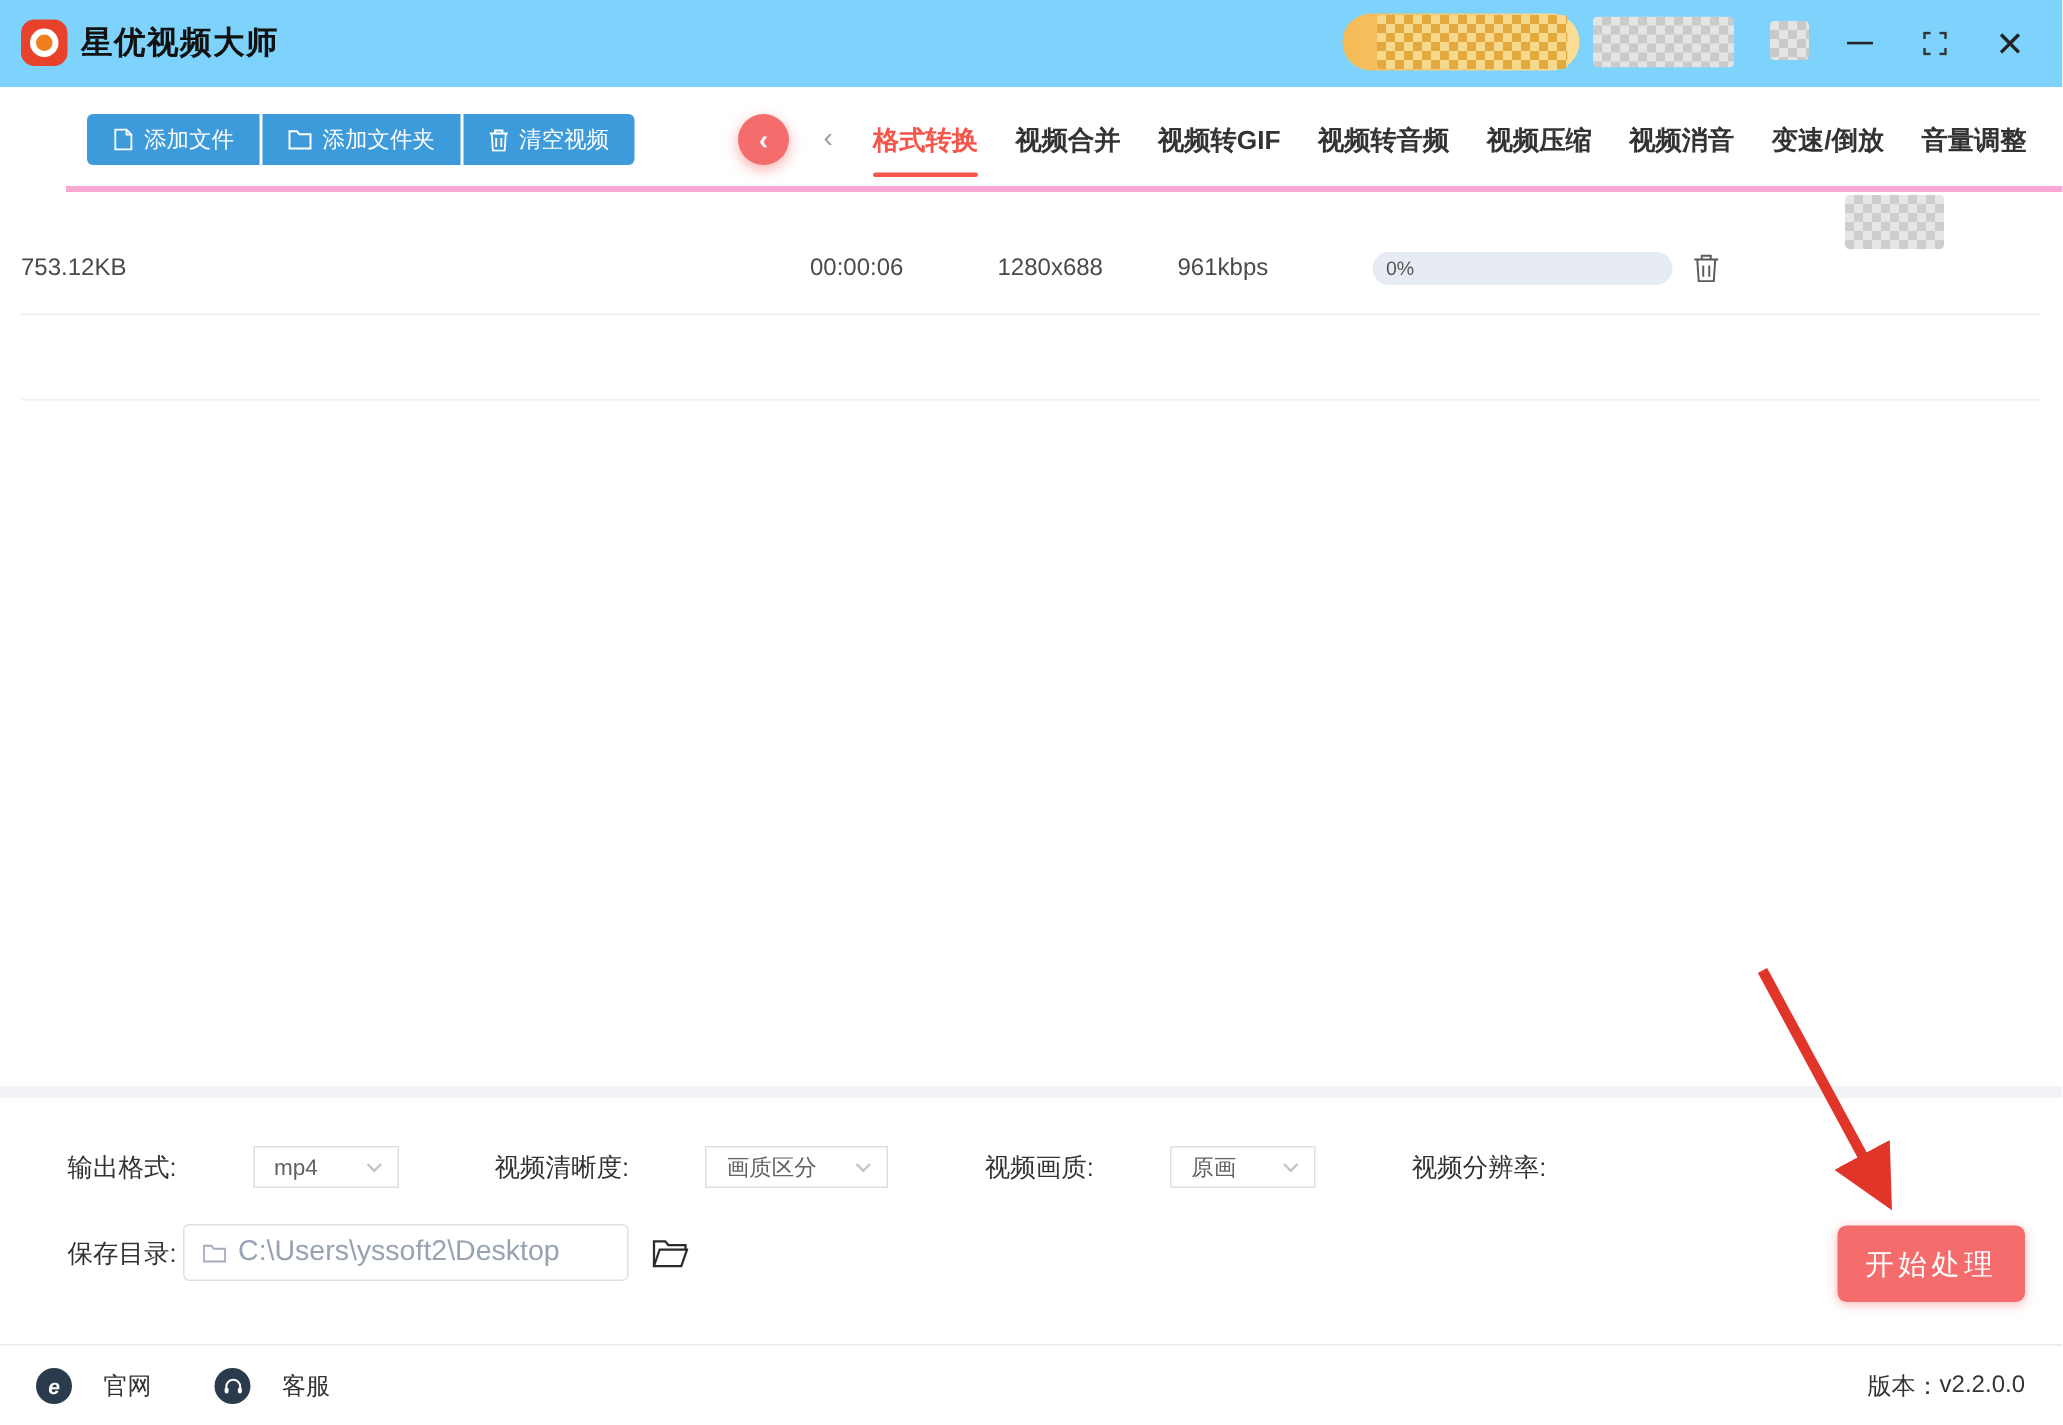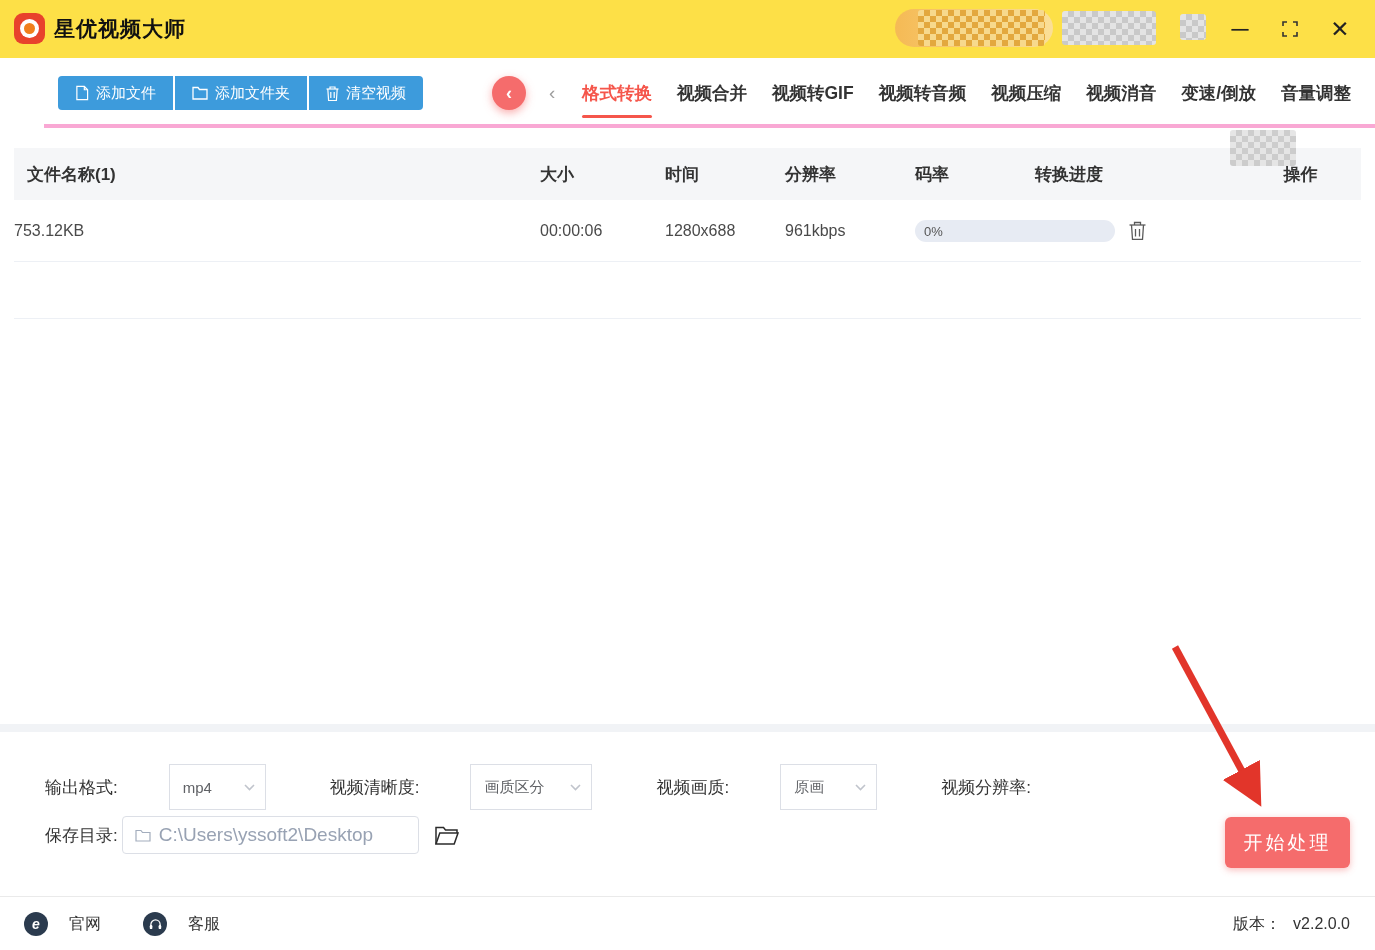--- a/index.html
+++ b/index.html
@@ -1,20 +1,20 @@
 <!DOCTYPE html>
 <html><head>
 <meta charset="utf-8">
 <style>
   * { margin:0; padding:0; box-sizing:border-box; }
   html,body { width:1375px; height:950px; }
   body { position:relative; background:#fff; font-family:"Liberation Sans","DejaVu Sans",sans-serif; color:#333; overflow:hidden; }
 
   
-  .header { position:absolute; top:0; left:0; width:100%; height:58px; background:#fde047; }
+  .header { position:absolute; top:0; left:0; width:100%; height:58px; background:#7dd3fc; }
   .logo { position:absolute; left:14px; top:13px; width:31px; height:31px; border-radius:9px; background:#E8422C; display:flex; align-items:center; justify-content:center; }
   .logo-ring { width:19px; height:19px; border-radius:50%; background:#fff; display:flex; align-items:center; justify-content:center; }
   .logo-dot { width:11px; height:11px; border-radius:50%; background:#F07F1D; }
   .app-title { position:absolute; left:54px; top:0; height:58px; line-height:58px; font-size:21px; font-weight:700; color:#111; letter-spacing:1px; }
   .account-pill { position:absolute; left:895px; top:9px; width:158px; height:38px; border-radius:19px; background:linear-gradient(90deg,#F5BA55,#FBDF97); }
   .mosaic { border-radius:3px;
     background-image:
       linear-gradient(45deg,#c9c9c9 25%,transparent 25%,transparent 75%,#c9c9c9 75%),
       linear-gradient(45deg,#c9c9c9 25%,#e4e4e4 25%,#e4e4e4 75%,#c9c9c9 75%);
     background-size:12px 12px; background-position:0 0,6px 6px; }
@@ -60,35 +60,35 @@
   .pfill { height:100%; background:#F56C6C; border-radius:11px; }
   .ptext { position:absolute; left:9px; top:50%; transform:translateY(-50%); font-size:13px; color:#555; }
   .trash-btn { display:inline-flex; cursor:pointer; vertical-align:middle; }
 
   
   .band { position:absolute; left:0; top:724px; width:100%; height:8px; background:#F1F3F6; }
   .settings { position:absolute; left:0; top:732px; width:100%; height:164px; background:#fff; }
   .srow1 { position:absolute; left:45px; top:32px; display:flex; align-items:center;gap:47px; }
   .srow2 { position:absolute; left:45px; top:84px; display:flex; align-items:center; }
   .slabel { font-size:17px; color:#333; margin-right:4px; white-space:nowrap; }
-  .select { display:flex; align-items:center; justify-content:space-between; height:46px; border:1px solid #DCDFE6; border-radius:0; padding:0 10px 0 13px; margin-right:17px; cursor:pointer; background:#fff; }
+  .select { display:flex; align-items:center; justify-content:space-between; height:28px; border:1px solid #DCDFE6; border-radius:0; padding:0 10px 0 13px; margin-right:17px; cursor:pointer; background:#fff; }
   .w97{width:97px} .w122{width:122px} .w147{width:147px}
   .select-value { font-size:15px; color:#606266; }
   .dir-input { display:flex; align-items:center; gap:8px; width:297px; height:38px; border:1px solid #DCDFE6; border-radius:4px; padding:0 12px; cursor:text; }
   .dir-value { font-size:19px; color:#98A2B3; white-space:nowrap; }
   .browse { margin-left:15px; cursor:pointer; display:flex; }
   .start-btn { position:absolute; right:25px; top:85px; width:125px; height:51px; background:#F56C6C; color:#fff; border:none; border-radius:6px; font-size:19px; font-family:inherit; letter-spacing:3px; cursor:pointer; box-shadow:0 2px 7px rgba(245,108,108,.45); }
 
   
   .footer { position:absolute; left:0; top:896px; width:100%; height:54px; border-top:1px solid #EAEAEA; background:#fff; }
   .f-wrap { position:absolute; left:24px; top:0; height:54px; display:flex; align-items:center; gap:42px; }
   .f-item { display:flex; align-items:center; gap:9px; cursor:pointer; }
   .f-icon { width:24px; height:24px; border-radius:50%; background:#2B3B4E; color:#fff; display:flex; align-items:center; justify-content:center; font-size:14px; font-weight:700; font-style:italic; }
   .f-label { font-size:16px; color:#333;margin-left:12px; }
-  .version { position:absolute; right:25px; top:0; height:54px; display:flex; align-items:center; gap:12px; font-size:16px; color:#333; }
+  .version { position:absolute; right:25px; top:0; height:54px; display:flex; align-items:center; gap:0; font-size:16px; color:#333; }
 
   .arrow-overlay { position:absolute; left:0; top:0; z-index:60; pointer-events:none; }
 </style>
 </head>
 <body>
 
 <div class="header">
   <div class="logo">
     <div class="logo-ring">
       <div class="logo-dot"></div>
@@ -146,29 +146,20 @@
       <div class="tab">视频压缩</div>
       <div class="tab">视频消音</div>
       <div class="tab">变速/倒放</div>
       <div class="tab">音量调整</div>
     </div>
   <div class="tab-chev chev-r">›</div>
   <div class="mosaic m-d"></div>
 </div>
 
 <div class="table">
-  <div class="thead" id="thead">
-      <div class="th c0">文件名称(1)</div>
-      <div class="th c1">大小</div>
-      <div class="th c2">时间</div>
-      <div class="th c3">分辨率</div>
-      <div class="th c4">码率</div>
-      <div class="th c5">转换进度</div>
-      <div class="th c6">操作</div>
-    </div>
   <div id="tbody">
       <div class="tr">
         <div class="td c1">753.12KB</div>
         <div class="td c2">00:00:06</div>
         <div class="td c3">1280x688</div>
         <div class="td c4">961kbps</div>
         <div class="td c5">
           <div class="progress">
             <div class="pfill" style="width:0%"></div>
             <span class="ptext">0%</span>

